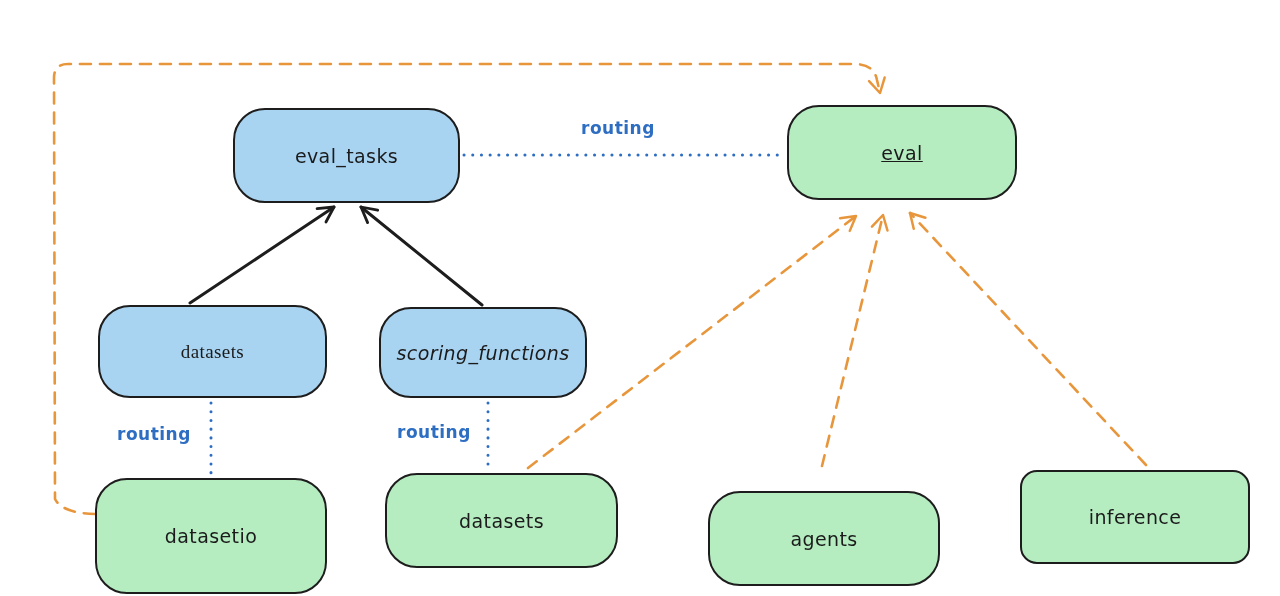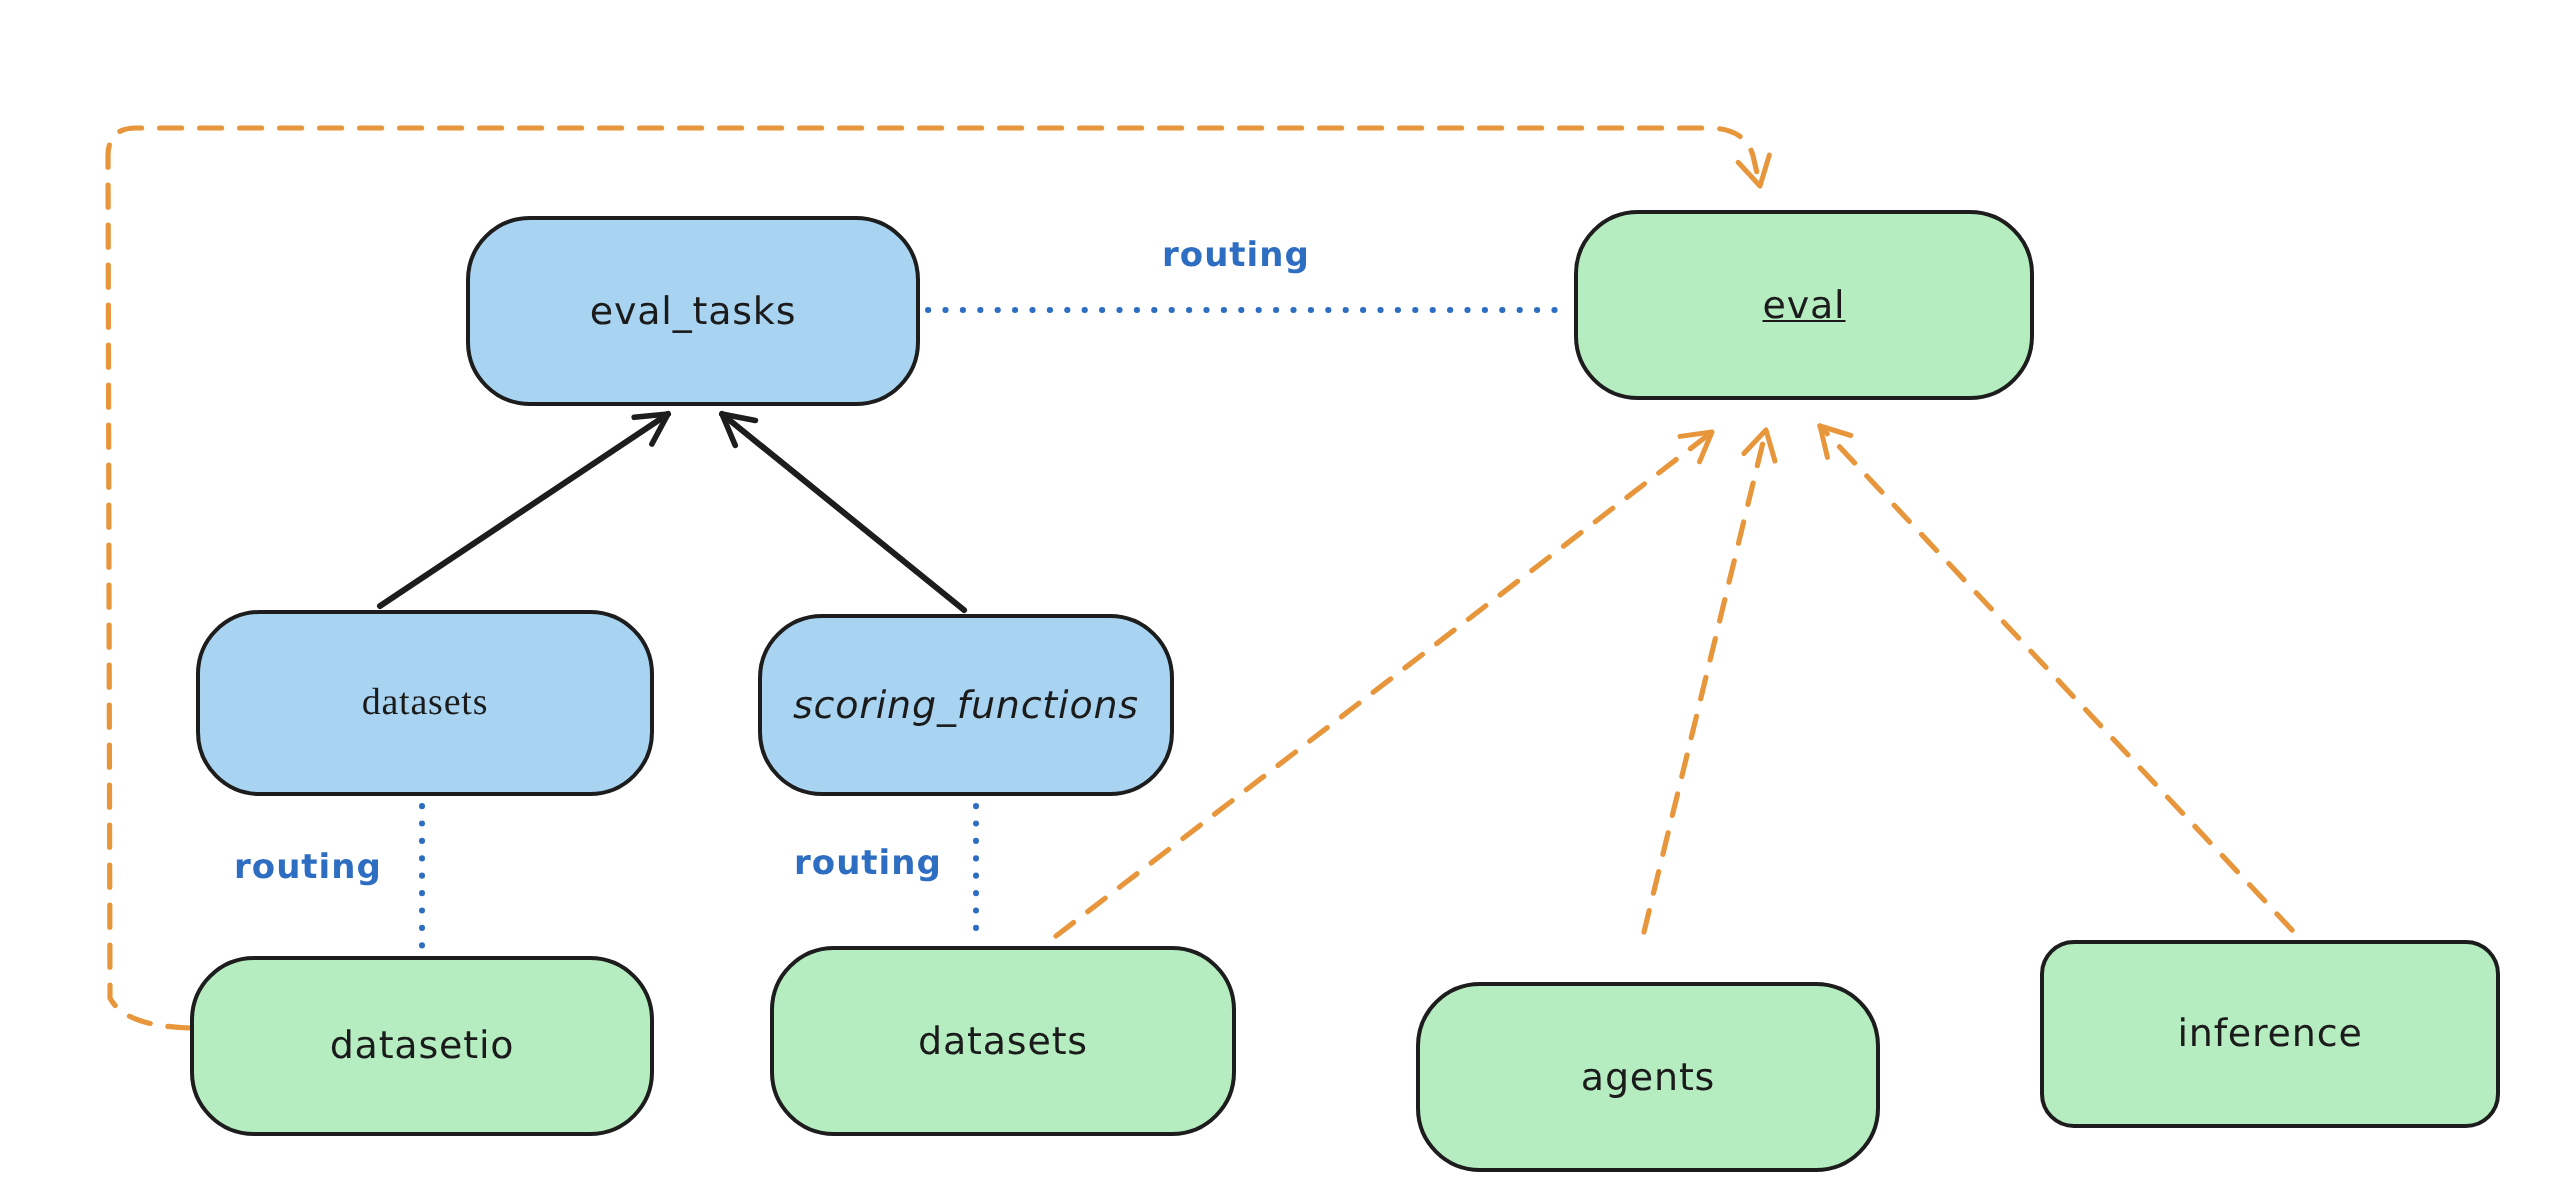--- a/index.html
+++ b/index.html
@@ -77,21 +77,21 @@
   </div>
 
   <div class="node blue" style="left:98px; top:305px; width:229px; height:93px;font-family:Liberation Serif, serif;">
     <span>datasets</span>
   </div>
 
   <div class="node blue" style="left:379px; top:307px; width:208px; height:91px;font-style:italic;">
     <span>scoring_functions</span>
   </div>
 
-  <div class="node green" style="left:95px; top:478px; width:232px; height:90px;">
+  <div class="node green" style="left:95px; top:478px; width:232px; height:116px;">
     <span>datasetio</span>
   </div>
 
   <div class="node green" style="left:385px; top:473px; width:233px; height:95px;">
     <span>datasets</span>
   </div>
 
   <div class="node green" style="left:708px; top:472px; width:232px; height:95px;margin-top:19px;">
     <span>agents</span>
   </div>

